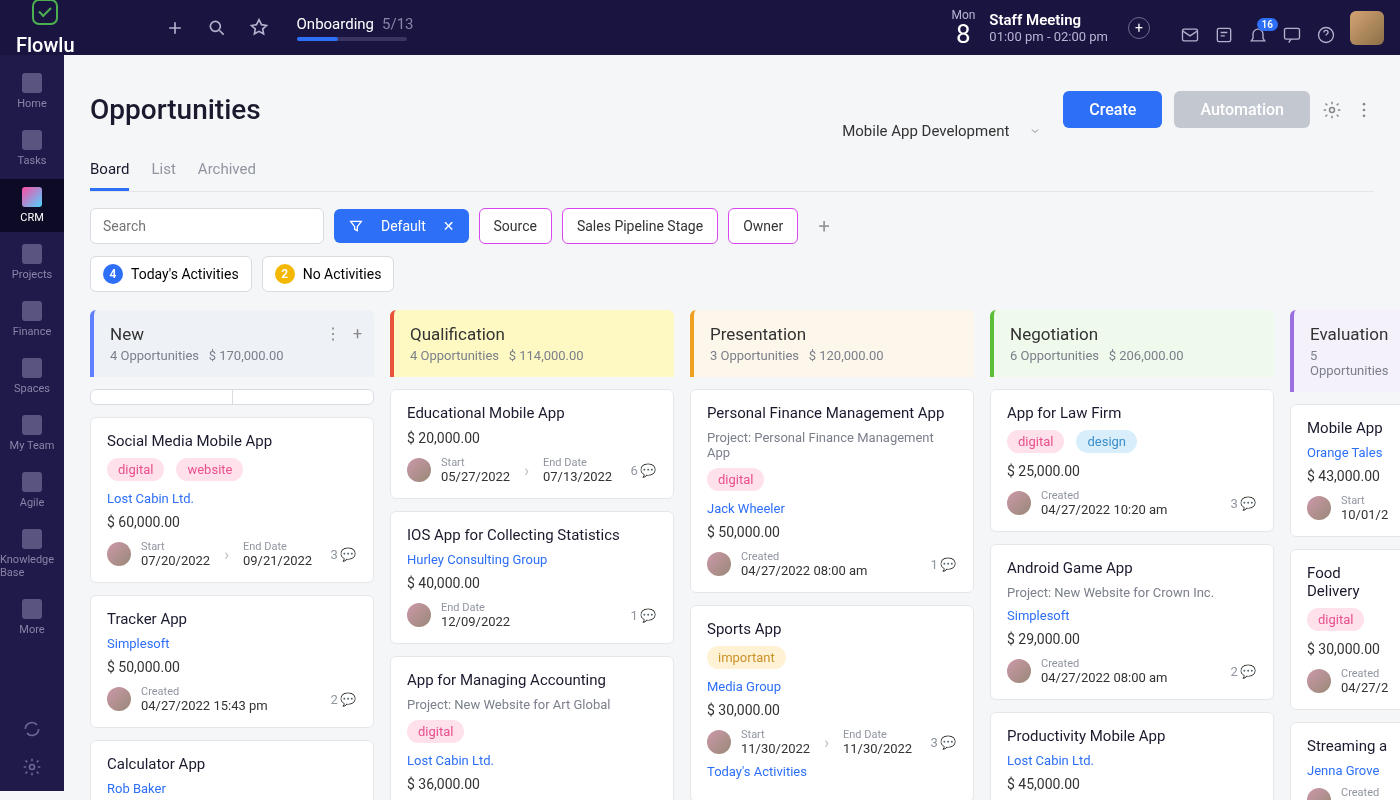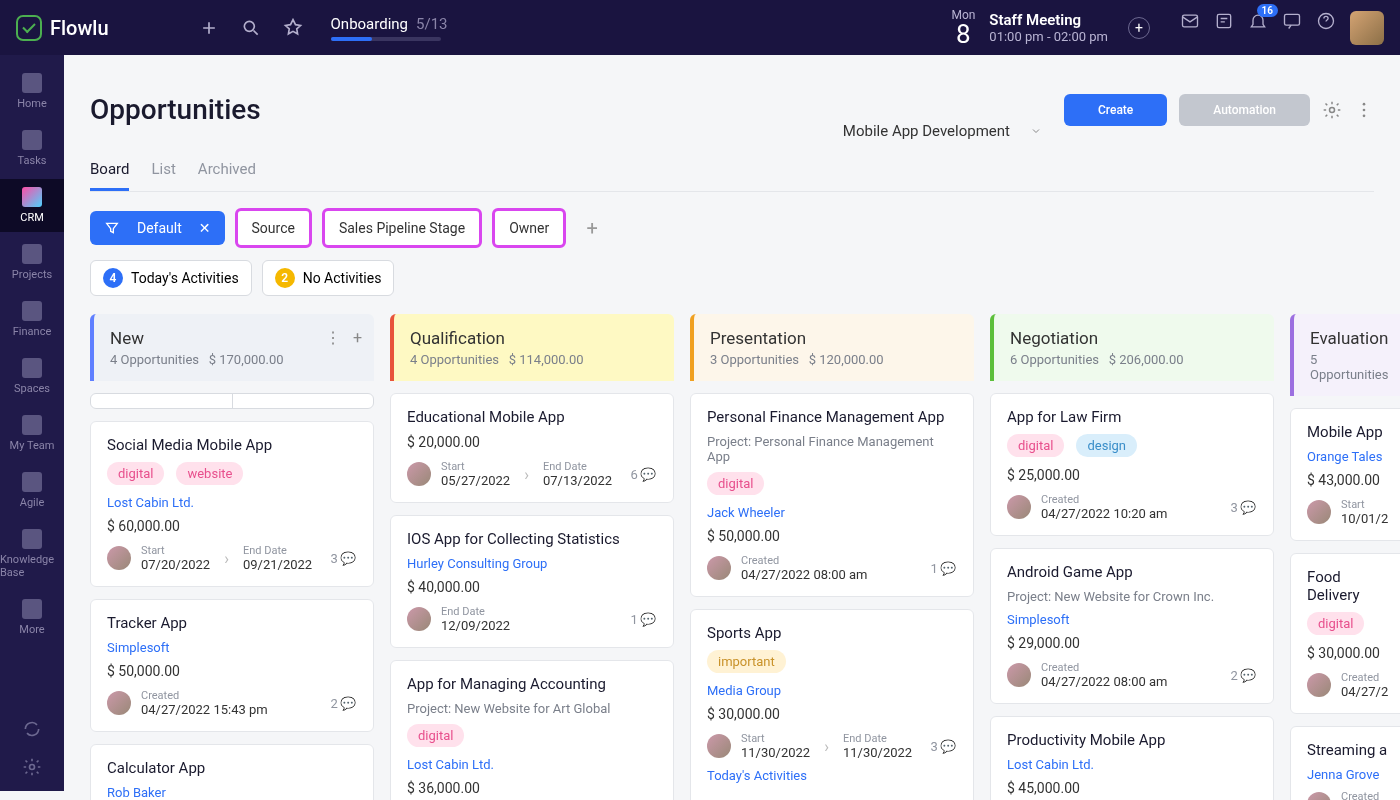--- a/index.html
+++ b/index.html
@@ -1,71 +1,71 @@
 <!DOCTYPE html>
 <html><head>
 <meta charset="utf-8">
 <style>
 * { margin:0; padding:0; box-sizing:border-box; font-family:-apple-system,BlinkMacSystemFont,"Segoe UI",Roboto,sans-serif; }
 body { background:#f5f6f8; overflow:hidden; width:1400px; height:800px; }
 
 
 .topbar { height:55px; background:#1a1440; display:flex; align-items:center; padding:0 16px; color:#fff; }
-.logo { display:flex; align-items:center; gap:8px; font-size:20px; font-weight:500; }
+.logo { display:flex; align-items:center; gap:8px; font-size:20px; font-weight:500;flex-direction:column; }
 .logo-mark { width:26px; height:26px; border:2.5px solid #4caf50; border-radius:7px; position:relative; }
 .logo-mark::after{content:"";position:absolute;left:5px;top:6px;width:10px;height:5px;border-left:2.5px solid #4caf50;border-bottom:2.5px solid #4caf50;transform:rotate(-45deg);}
 .top-icons-left { display:flex; gap:22px; margin-left:90px; align-items:center; }
 .top-ic { width:20px; height:20px; opacity:.85; cursor:pointer; }
 .onboarding { margin-left:28px; display:flex; flex-direction:column; }
 .onboarding-row { display:flex; align-items:center; gap:8px; font-size:15px; }
 .onboarding-count { color:#8a84a8; }
 .onboarding-bar { width:110px; height:4px; background:#3a3560; border-radius:2px; margin-top:4px; position:relative; }
 .onboarding-bar::after{content:"";position:absolute;left:0;top:0;height:100%;width:38%;background:#2d6ff7;border-radius:2px;}
 .spacer { flex:1; }
 .event-block { display:flex; align-items:center; gap:14px; }
 .event-date { text-align:center; line-height:1; }
 .event-day { font-size:12px; color:#b9b4d3; }
 .event-num { font-size:26px; font-weight:400; }
 .event-text .t { font-size:15px; font-weight:600; }
 .event-text .s { font-size:13px; color:#b9b4d3; }
 .event-plus { width:22px;height:22px;border:1.5px solid #6c6890;border-radius:50%;display:flex;align-items:center;justify-content:center;font-size:14px;cursor:pointer;margin-left:6px;}
-.top-right { display:flex; align-items:flex-start; gap:14px; margin-left:30px; }
+.top-right { display:flex; align-items:flex-end; gap:14px; margin-left:30px; }
 .bell-wrap{position:relative;}
 .badge{position:absolute;top:-7px;right:-10px;background:#2d6ff7;color:#fff;font-size:10px;font-weight:600;padding:1px 5px;border-radius:8px;}
 .avatar-top{width:34px;height:34px;border-radius:6px;background:linear-gradient(135deg,#d4a373,#8b6f47);}
 
 
 .sidebar { position:absolute; left:0; top:55px; bottom:9px; width:64px; background:#201a4a; display:flex; flex-direction:column; align-items:center; padding-top:10px; gap:4px; }
 .side-item { width:100%; display:flex; flex-direction:column; align-items:center; gap:4px; padding:8px 0; cursor:pointer; color:#8a84a8; font-size:11px; }
 .side-item.active { background:#0d0a26; color:#fff; }
 .side-ic { width:20px; height:20px; background:#5a5580; border-radius:3px; }
 .side-item.active .side-ic { background:linear-gradient(135deg,#ff4da6,#4dd2ff); }
 .side-bottom { margin-top:auto; margin-bottom:14px; display:flex; flex-direction:column; gap:18px; align-items:center; }
 
 
 .main { position:absolute; left:64px; top:55px; right:0; bottom:0; overflow:hidden; }
 .page-head { padding:18px 26px 0; }
 .page-title { font-size:28px; font-weight:500; color:#1a1a2e; }
 .head-row { display:flex; align-items:center; }
 .head-right { margin-left:auto; display:flex; align-items:center; gap:12px; }
 .pipeline-sel { display:flex; align-items:center; gap:20px; font-size:15px; color:#333; cursor:pointer; padding:6px 10px;margin-top:43px; }
-.btn { padding:9px 34px; border-radius:6px; font-size:12px; font-weight:500; cursor:pointer; border:none; }
+.btn { padding:9px 26px; border-radius:6px; font-size:16px; font-weight:500; cursor:pointer; border:none; }
 .btn-primary { background:#2d6ff7; color:#fff; }
 .btn-grey { background:#c3c7cf; color:#fff; }
 .gear-ic,.more-ic{width:20px;height:20px;color:#888;cursor:pointer;}
 
 .tabs { display:flex; gap:22px; margin-top:14px; border-bottom:1px solid #e4e6ea; }
 .tab { padding-bottom:10px; font-size:15px; color:#9095a0; cursor:pointer; }
 .tab.active { color:#1a1a2e; border-bottom:3px solid #2d6ff7; }
 
 .filters { display:flex; gap:10px; padding:16px 26px 0; align-items:center; }
 .search-in { width:234px; padding:9px 12px; border:1px solid #d8dbe0; border-radius:6px; font-size:14px; }
 .filter-pill { display:flex; align-items:center; gap:17px; padding:9px 14px; border-radius:6px; font-size:14px; cursor:pointer; }
 .pill-blue { background:#2d6ff7; color:#fff; }
-.pill-white { background:#fff; border:3px solid #d946ef; color:#333; }
+.pill-white { background:#fff; border:1px solid #d946ef; color:#333; }
 .add-filter{width:32px;height:32px;display:flex;align-items:center;justify-content:center;color:#999;cursor:pointer;font-size:20px;}
 
 .activity-pills{display:flex;gap:10px;padding:12px 26px 0;}
 .act-pill{display:flex;align-items:center;gap:8px;padding:7px 12px;border:1px solid #d8dbe0;border-radius:6px;font-size:14px;cursor:pointer;background:#fff;}
 .act-badge{width:20px;height:20px;border-radius:50%;color:#fff;font-size:12px;font-weight:600;display:flex;align-items:center;justify-content:center;}
 .ab-blue{background:#2d6ff7;} .ab-yellow{background:#f5b800;}
 
 
 .board { display:flex; gap:16px; padding:18px 0 18px 26px; overflow-x:auto; height:calc(100% - 200px); }
 .column { width:284px; flex-shrink:0; display:flex; flex-direction:column; }
@@ -250,20 +250,21 @@
       </div>
     </div>
     <div class="tabs">
       <div class="tab active">Board</div>
       <div class="tab">List</div>
       <div class="tab">Archived</div>
     </div>
   </div>
 
   <div class="filters">
+    <input class="search-in" placeholder="Search" style="">
     <div class="filter-pill pill-blue">
       <svg width="16" height="16" viewBox="0 0 24 24" fill="none" stroke="#fff" stroke-width="2">
           <path d="M4 5h16l-6 8v6l-4-2v-4z"></path>
         </svg>
       <span>Default</span>
       <span>✕</span>
     </div>
     <div class="filter-pill pill-white">Source</div>
     <div class="filter-pill pill-white">Sales Pipeline Stage</div>
     <div class="filter-pill pill-white">Owner</div>

